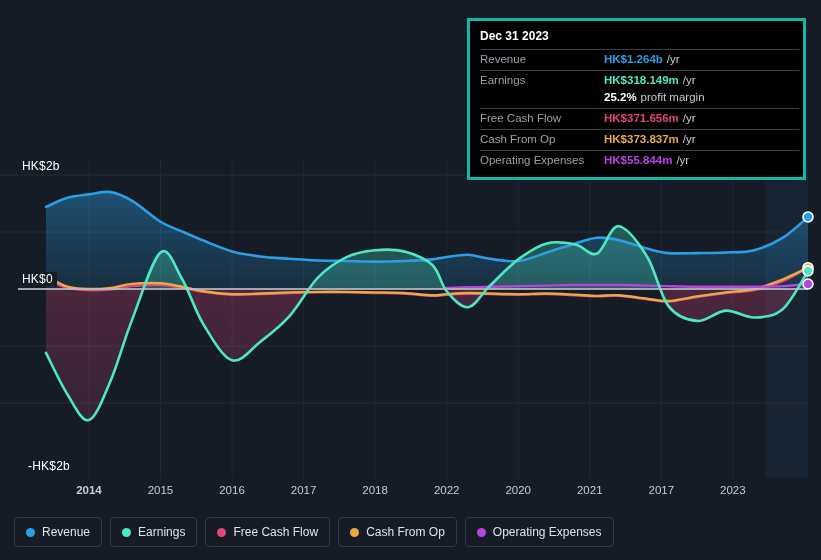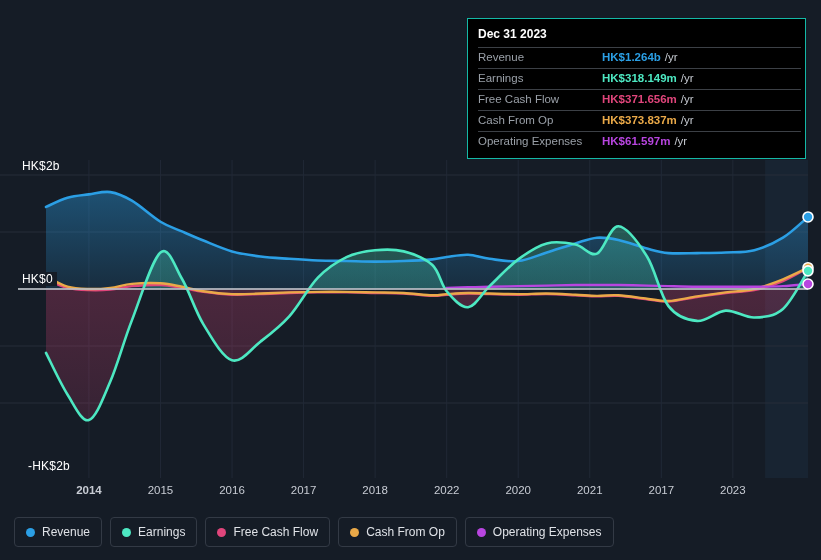--- a/index.html
+++ b/index.html
@@ -54,21 +54,21 @@
     color: #c8ccd4;
     white-space: nowrap;
   }
 
   
   #tooltip {
     position: absolute;
     left: 467px; top: 18px;
     width: 339px;
     background: #000000;
-    border: 1px solid #14b8a6;
+    border: 3px solid #14b8a6;
     box-sizing: border-box;
     padding: 7px 4px 6px 10px;
     font-size: 11.5px;
   }
   #tooltip-date {
     color: #ffffff;
     font-weight: bold;
     font-size: 12px;
     padding: 1px 0 6px 0;
   }
@@ -223,33 +223,38 @@
         <div class="tt-row">
           <div class="tt-key">Revenue</div>
           <div class="tt-val" style="color: rgb(43, 159, 229);">HK$1.264b</div>
           <span class="tt-unit">/yr</span>
         </div>
         <div class="tt-row">
           <div class="tt-key">Earnings</div>
           <div class="tt-val" style="color: rgb(77, 232, 194);">HK$318.149m</div>
           <span class="tt-unit">/yr</span>
         </div>
+        <div class="tt-row noline">
+          <div class="tt-key"></div>
+          <div class="tt-val" style="color: rgb(255, 255, 255);">25.2%</div>
+          <span class="tt-unit">profit margin</span>
+        </div>
         <div class="tt-row">
           <div class="tt-key">Free Cash Flow</div>
           <div class="tt-val" style="color: rgb(224, 69, 123);">HK$371.656m</div>
           <span class="tt-unit">/yr</span>
         </div>
         <div class="tt-row">
           <div class="tt-key">Cash From Op</div>
           <div class="tt-val" style="color: rgb(234, 169, 72); text-align: right;">HK$373.837m</div>
           <span class="tt-unit">/yr</span>
         </div>
         <div class="tt-row">
           <div class="tt-key">Operating Expenses</div>
-          <div class="tt-val" style="color: rgb(184, 69, 224);">HK$61.597m</div>
+          <div class="tt-val" style="color: rgb(184, 69, 224);">HK$55.844m</div>
           <span class="tt-unit">/yr</span>
         </div>
       </div>
   </div>
 
   <div id="legend">
       <div class="legend-item">
         <span class="legend-dot" style="background: rgb(43, 159, 229);"></span>
         <span class="legend-label">Revenue</span>
       </div>

